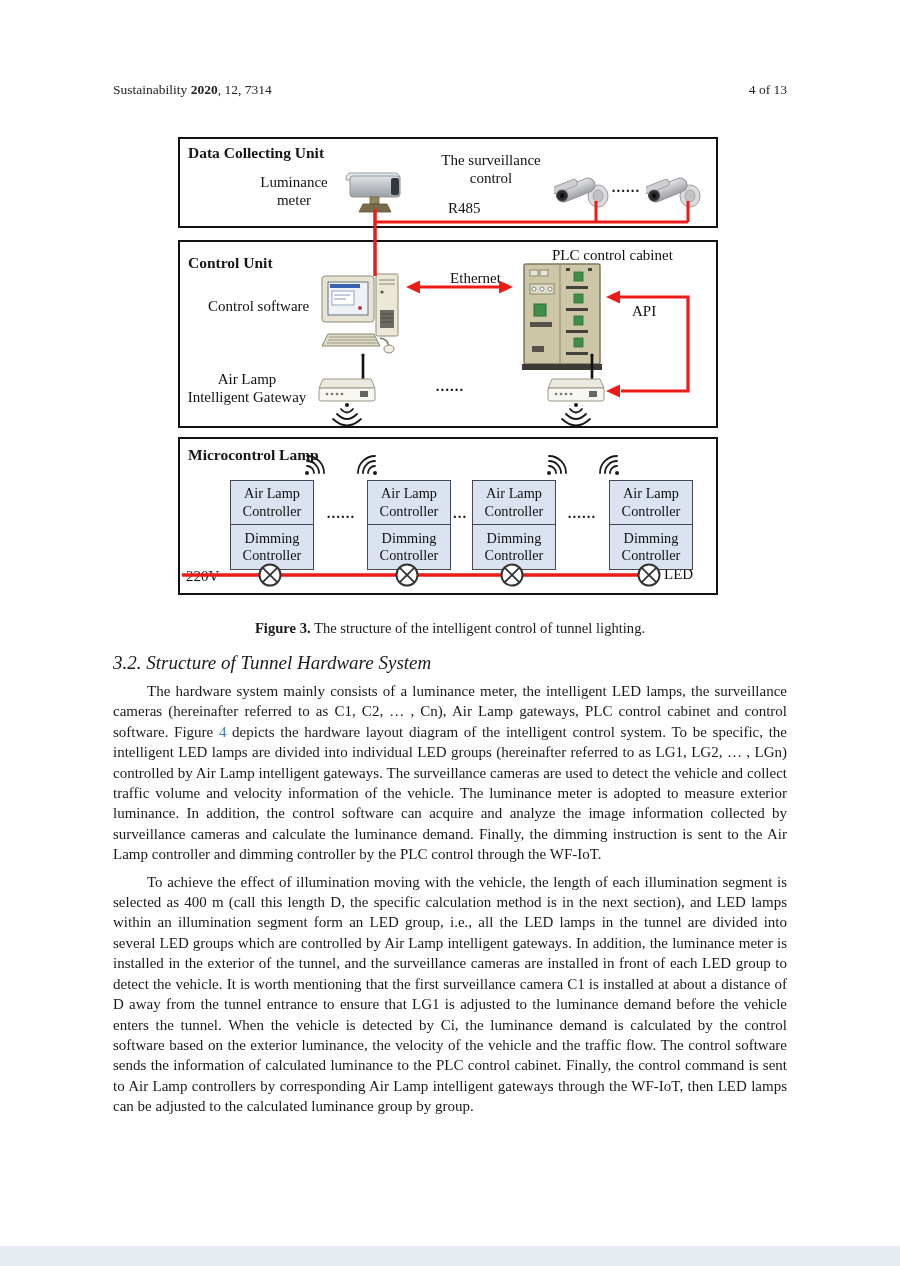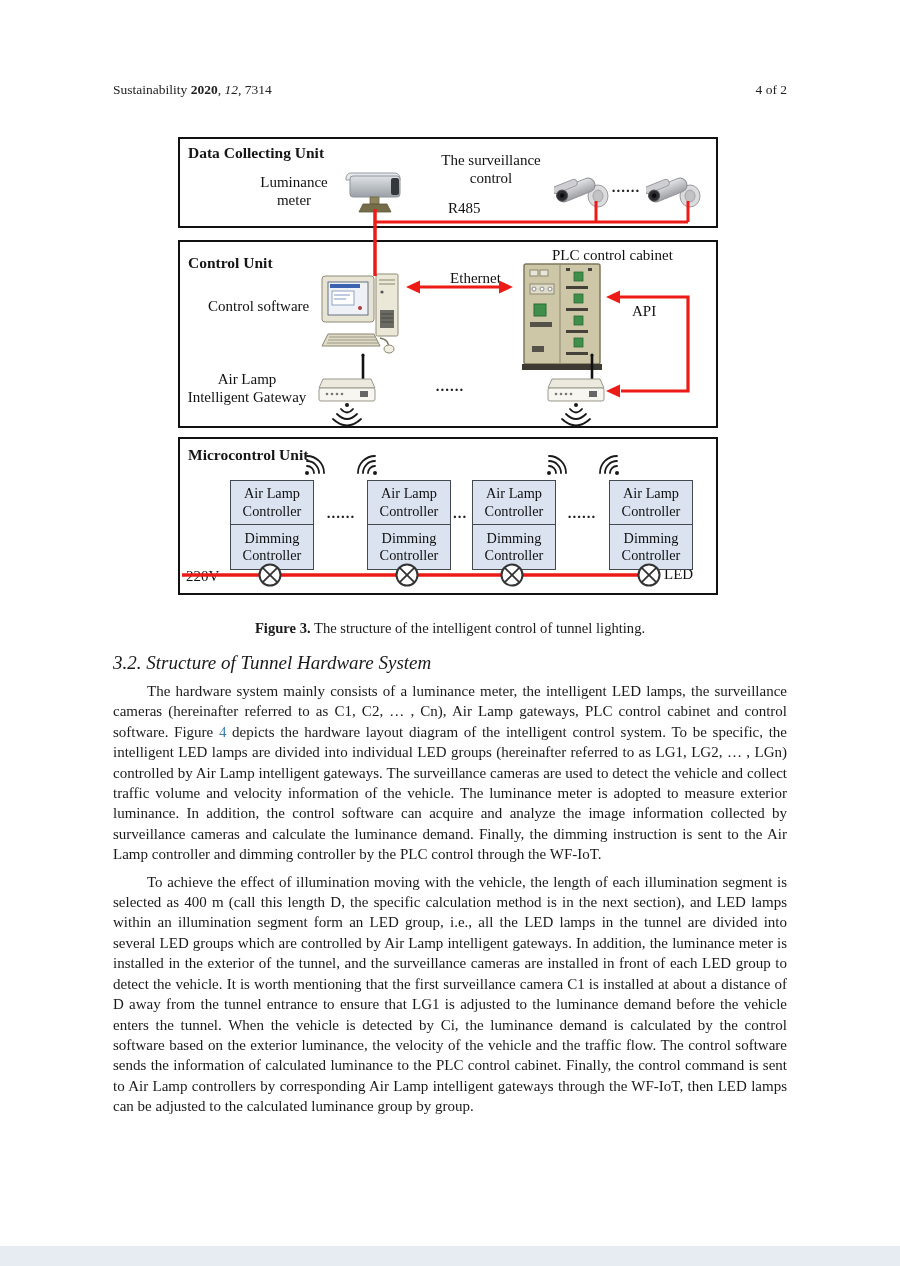--- a/index.html
+++ b/index.html
@@ -19,21 +19,21 @@
     width:900px;height:1246px;
     background:#ffffff;
     overflow:hidden;
   }
   .abs{position:absolute;}
 
   
   .runhead{font-size:13.5px;color:#222;}
   .runhead .j{}
   .runhead .y{font-weight:bold;}
-  .runhead .v{font-style:italic;margin-top:32px;}
+  .runhead .v{margin-top:32px;}
 
   
   .figure-area{left:178px;top:137px;width:576px;height:458px;text-decoration:underline;}
   .unit-box{
     position:absolute;left:0;width:540px;
     border:2.5px solid #111;background:#fff;box-sizing:border-box;
   }
   .unit-title{position:absolute;font-weight:bold;font-size:15.5px;white-space:nowrap;}
   .fig-label{position:absolute;font-size:15px;line-height:1.2;color:#111;}
   .fig-label.center{text-align:center;}
@@ -69,21 +69,21 @@
   .ref-link{color:var(--link-blue);text-decoration:none;cursor:pointer;}
 </style>
 </head>
 <body>
 
 <div class="page">
 
   <div class="abs runhead" style="left:113px;top:82px;">
     <span class="j">Sustainability</span><span class="y"> 2020</span><span>, </span><span class="v">12</span><span>, 7314</span>
   </div>
-  <div class="abs runhead" style="right:113px;top:82px;">4 of 2</div>
+  <div class="abs runhead" style="right:113px;top:82px;">4 of 13</div>
 
   <div class="abs figure-area">
 
     <div class="unit-box" style="top:0;height:91px;">
       <div class="unit-title" style="left:8px;top:5px;">Data Collecting Unit</div>
       <div class="fig-label center" style="left:66px;top:34px;width:96px;">
         <span style="display:block">Luminance</span>
         <span style="display:block">meter</span>
       </div>
 
@@ -245,21 +245,21 @@
             <path d="M28,57 Q34,64 40,57"></path>
             <path d="M24,62 Q34,72 44,62"></path>
             <path d="M20,67 Q34,80 48,67"></path>
           </g>
           <circle cx="34" cy="53" r="2" fill="#1a1a1a"></circle>
         </svg>
       </div>
     </div>
 
     <div class="unit-box" style="top:300px;height:158px;">
-      <div class="unit-title" style="left:8px;top:7px;">Microcontrol Unit</div>
+      <div class="unit-title" style="left:8px;top:7px;">Microcontrol Lamp</div>
 
       <div class="wifi-ic" style="left:122px;">
         <svg width="26" height="27" viewBox="0 0 26 27">
           <g fill="none" stroke="#1a1a1a" stroke-width="1.8" stroke-linecap="round">
             <path d="M5,15 A7,7 0 0 1 12,22"></path>
             <path d="M5,10 A12,12 0 0 1 17,22"></path>
             <path d="M5,5 A17,17 0 0 1 22,22"></path>
           </g>
           <circle cx="5" cy="22" r="2" fill="#1a1a1a"></circle>
         </svg>

